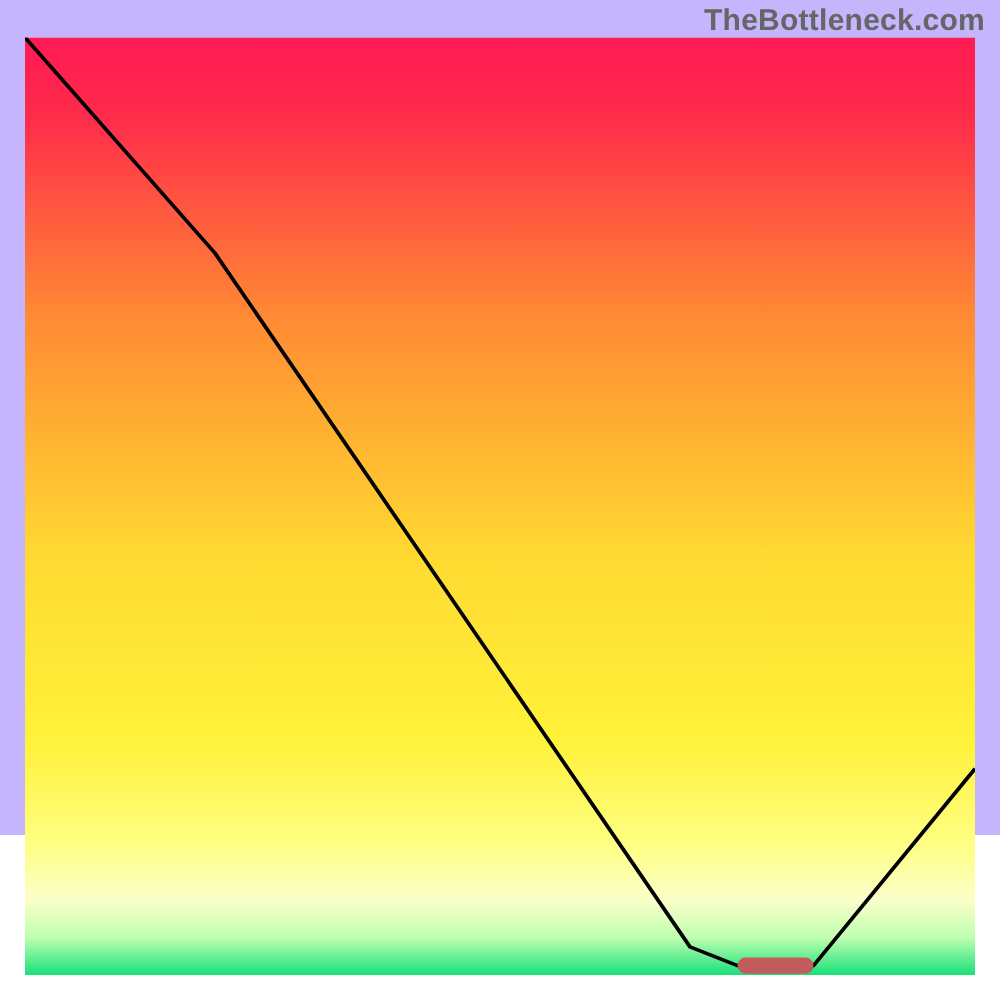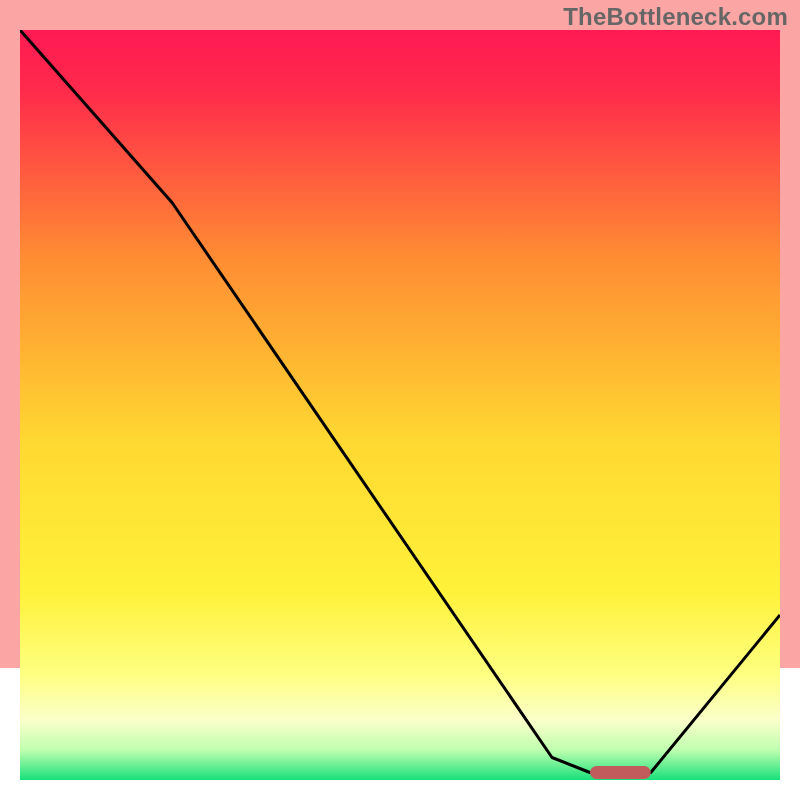--- a/index.html
+++ b/index.html
@@ -7,21 +7,21 @@
     padding: 0;
     width: 800px;
     height: 800px;
     background: #ffffff;
     font-family: Arial, Helvetica, sans-serif;
   }
   .chart-container {
     position: relative;
     width: 800px;
     height: 668px;
-    background: #fca5a5;
+    background: #c4b5fd;
   }
   .watermark {
     position: absolute;
     top: 3px;
     right: 12px;
     font-size: 24px;
     font-weight: bold;
     color: #666666;
     z-index: 10;
     letter-spacing: 0.2px;

